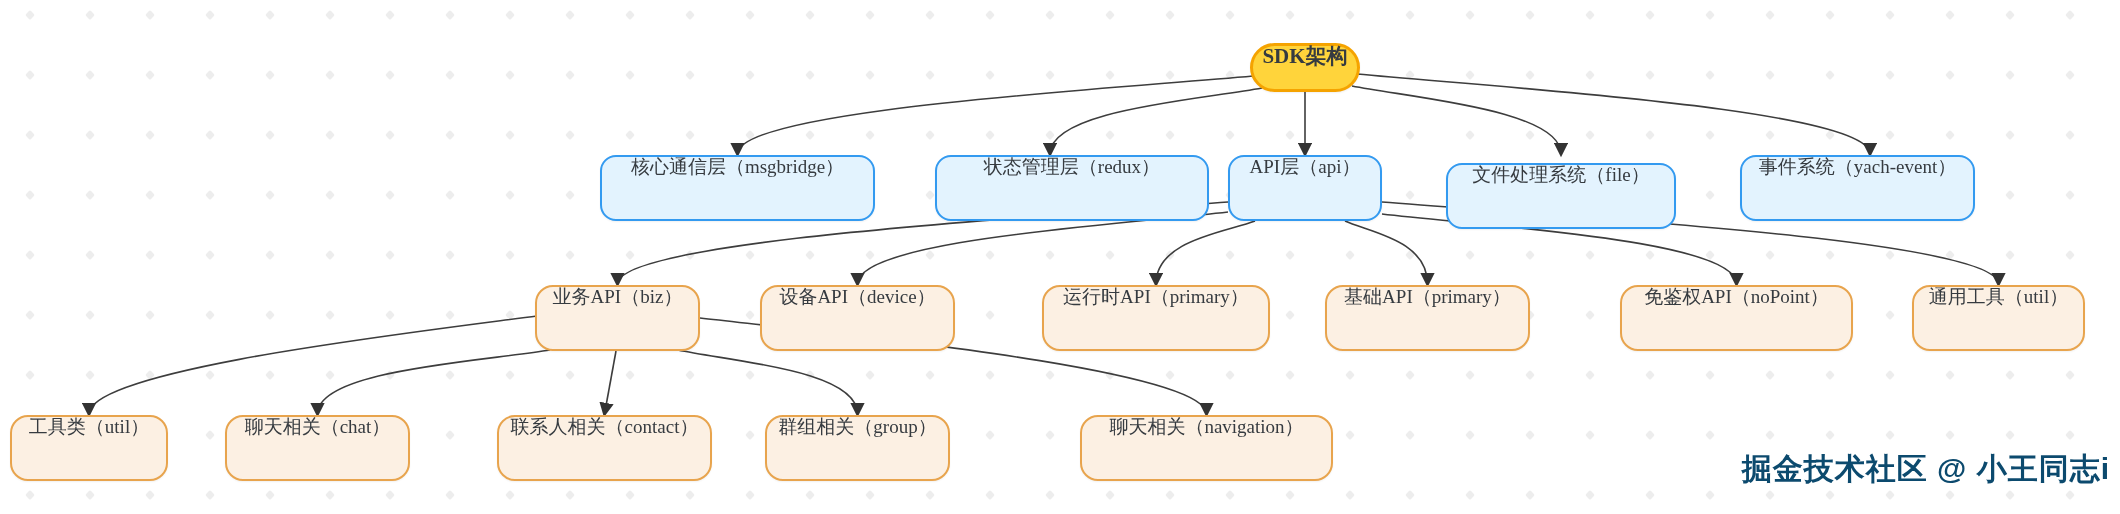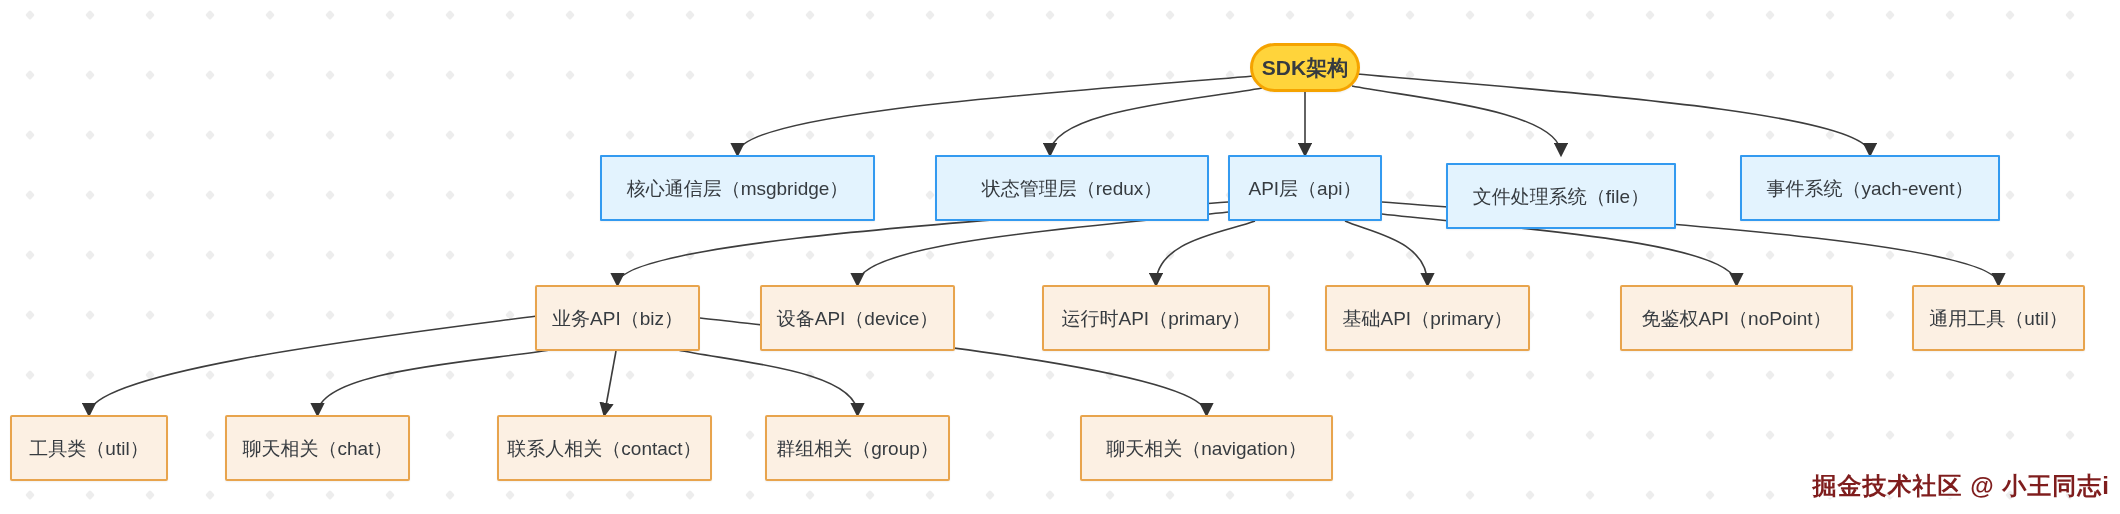--- a/index.html
+++ b/index.html
@@ -5,40 +5,41 @@
   html,body{margin:0;padding:0;}
   body{
     width:2120px;height:514px;position:relative;overflow:hidden;
     background:#ffffff;
     font-family:"Liberation Sans","DejaVu Sans",sans-serif;
   }
   #bg-dots{position:absolute;left:0;top:0;z-index:0;}
   #edges-svg{position:absolute;left:0;top:0;z-index:1;}
   #canvas{position:absolute;left:0;top:0;width:2120px;height:514px;z-index:2;}
   .node{
-    position:absolute;display:flex;align-items:center;justify-content:center;
+    position:absolute;display:flex;align-items:flex-start;justify-content:center;
     box-sizing:border-box;color:var(--text-color);
     font-size:19px;line-height:1;white-space:nowrap;cursor:pointer;
     box-shadow:0 1px 2px rgba(0,0,0,0.06);
+    font-family:Liberation Serif, serif;
   }
   .node.level0{
     background:var(--root-fill);border:3px solid var(--root-border);
     border-radius:25px;font-size:21px;font-weight:700;
   }
   .node.level1{
     background:var(--branch-fill);border:2.5px solid var(--branch-border);
-    border-radius:1px;font-weight:500;
+    border-radius:16px;font-weight:500;
   }
   .node.level2,.node.level3{
     background:var(--leaf-fill);border:2px solid var(--leaf-border);
-    border-radius:2px;font-weight:500;
+    border-radius:18px;font-weight:500;
   }
   #watermark{
-    position:absolute;right:10px;bottom:12px;z-index:3;
-    font-size:24px;font-weight:700;color:#7f1d1d;
+    position:absolute;right:10px;bottom:24px;z-index:3;
+    font-size:30px;font-weight:700;color:#0c4a6e;
     text-shadow:2px 2px 1px #ffffff;
     letter-spacing:1px;
   }
 </style>
 </head>
 <body style="--root-fill: #FFD43B; --root-border: #F5A300; --branch-fill: #E3F3FE; --branch-border: #339AF0; --leaf-fill: #FCF0E3; --leaf-border: #E8A44D; --text-color: #363b40;">
 
 <svg id="bg-dots" width="2120" height="514" xmlns="http://www.w3.org/2000/svg">
   <defs>
     <pattern id="dotgrid" width="60" height="60" patternUnits="userSpaceOnUse">
@@ -83,21 +84,21 @@
     </div>
     <div class="node level1" style="left: 935px; top: 155px; width: 274px; height: 66px;">
       <span>状态管理层（redux）</span>
     </div>
     <div class="node level1" style="left: 1228px; top: 155px; width: 154px; height: 66px;">
       <span>API层（api）</span>
     </div>
     <div class="node level1" style="left: 1446px; top: 163px; width: 230px; height: 66px;">
       <span>文件处理系统（file）</span>
     </div>
-    <div class="node level1" style="left: 1740px; top: 155px; width: 260px; height: 66px;">
+    <div class="node level1" style="left: 1740px; top: 155px; width: 235px; height: 66px;">
       <span>事件系统（yach-event）</span>
     </div>
     <div class="node level2" style="left: 535px; top: 285px; width: 165px; height: 66px;">
       <span>业务API（biz）</span>
     </div>
     <div class="node level2" style="left: 760px; top: 285px; width: 195px; height: 66px;">
       <span>设备API（device）</span>
     </div>
     <div class="node level2" style="left: 1042px; top: 285px; width: 228px; height: 66px;">
       <span>运行时API（primary）</span>

